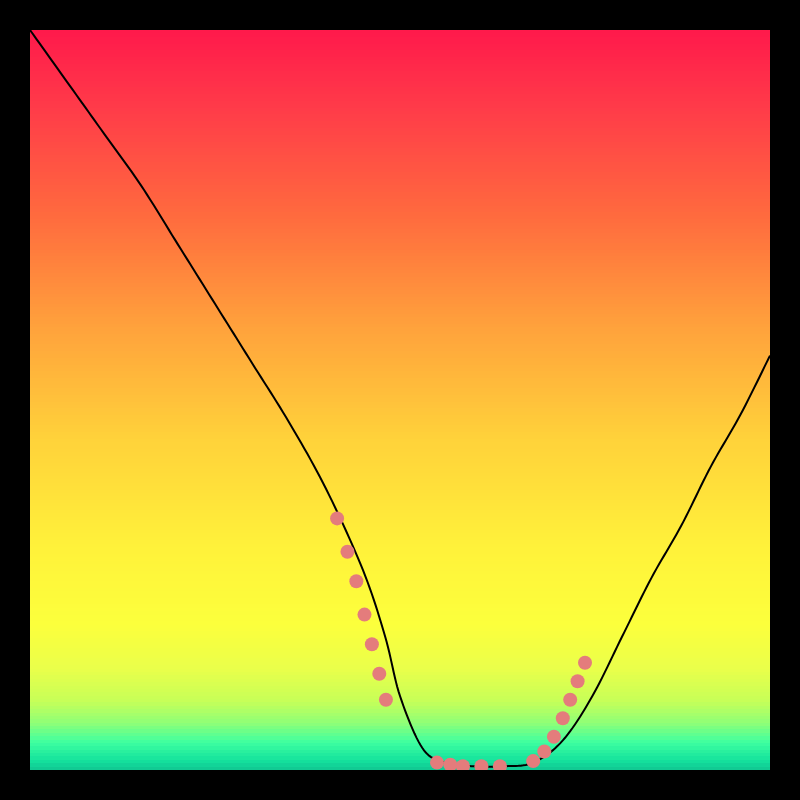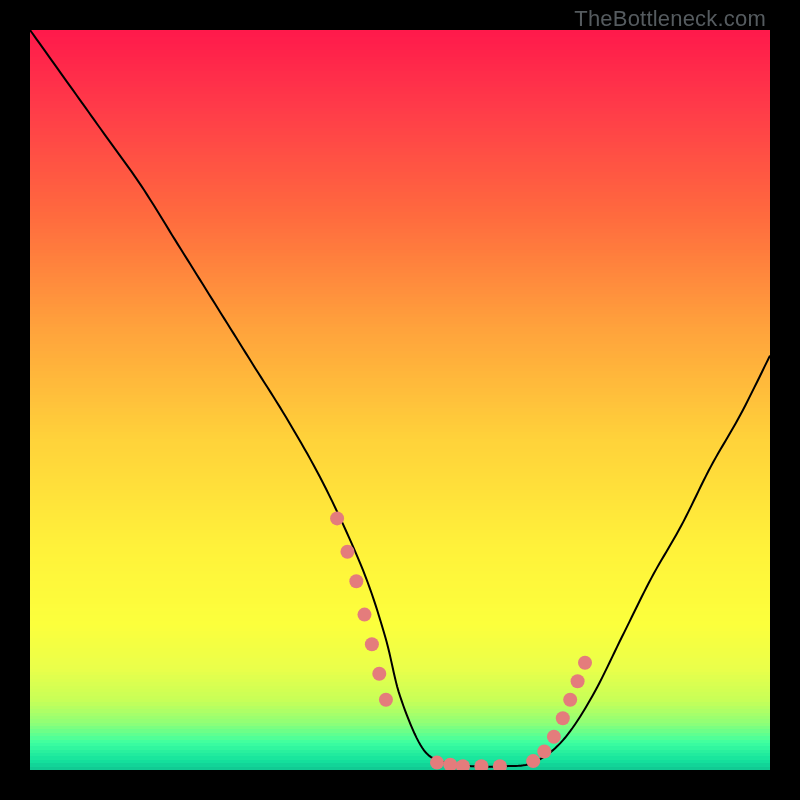--- a/index.html
+++ b/index.html
@@ -291,15 +291,14 @@
         <circle cx="503.20" cy="731.12" r="7" class="dot"></circle>
         <circle cx="514.30" cy="721.50" r="7" class="dot"></circle>
         <circle cx="523.92" cy="706.70" r="7" class="dot"></circle>
         <circle cx="532.80" cy="688.20" r="7" class="dot"></circle>
         <circle cx="540.20" cy="669.70" r="7" class="dot"></circle>
         <circle cx="547.60" cy="651.20" r="7" class="dot"></circle>
         <circle cx="555.00" cy="632.70" r="7" class="dot"></circle>
       </svg>
   </div>
 
-  <div class="watermark">TheBottleneck.com</div>
 
 </div>
 
 </body></html>

